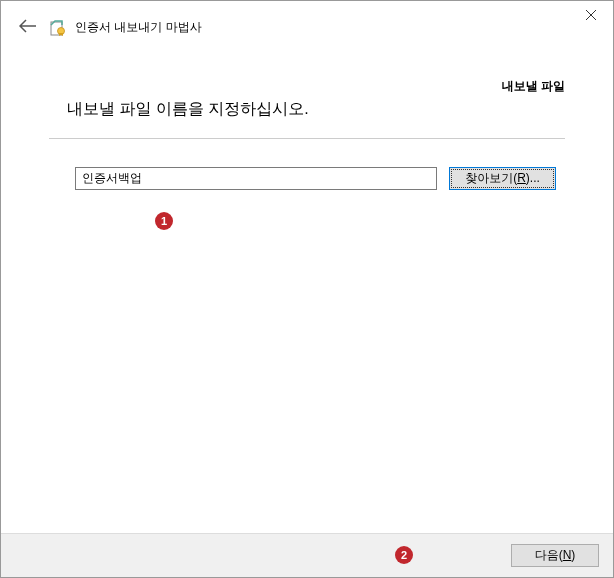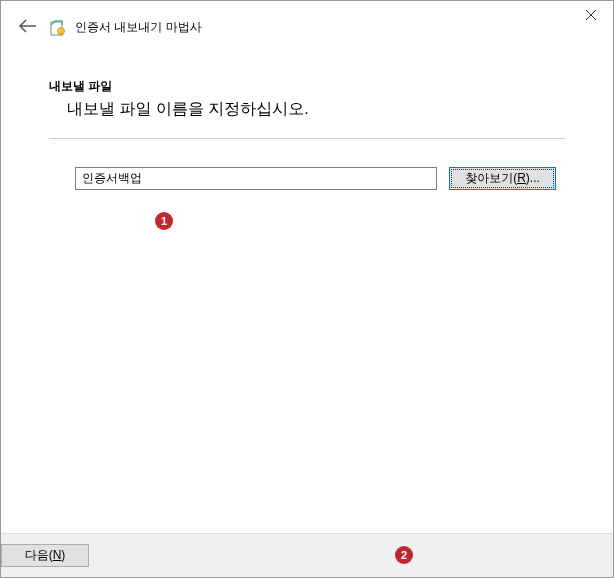--- a/index.html
+++ b/index.html
@@ -54,20 +54,21 @@
       color: #000;
     }
     .content {
       padding: 30px 48px 20px 48px;
     }
     .section-title {
       font-size: 12px;
       font-weight: bold;
       color: #000;
       margin-bottom: 4px;
+      text-align: right;
     }
     .section-desc {
       font-size: 16px;
       color: #000;
       padding-left: 18px;
       margin-bottom: 18px;
     }
     .divider {
       border: none;
       border-top: 1px solid #ccc;
@@ -115,21 +116,21 @@
     .footer {
       position: absolute;
       bottom: 0;
       left: 0;
       right: 0;
       height: 44px;
       border-top: 1px solid #ddd;
       background: #f0f0f0;
       display: flex;
       align-items: center;
-      justify-content: space-between;
+      justify-content: flex-end;
       padding-right: 14px;
       gap: 6px;
     }
     .footer-btn {
       width: 88px;
       height: 23px;
       border: 1px solid #adadad;
       background: #e1e1e1;
       font-size: 12px;
       font-family: inherit;

